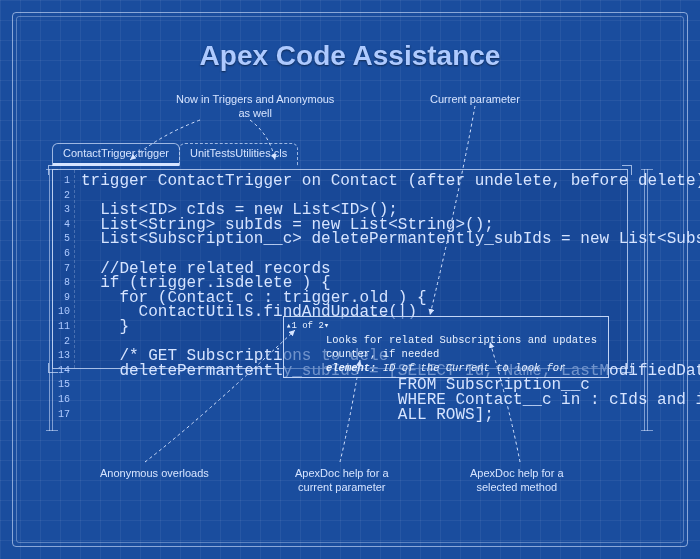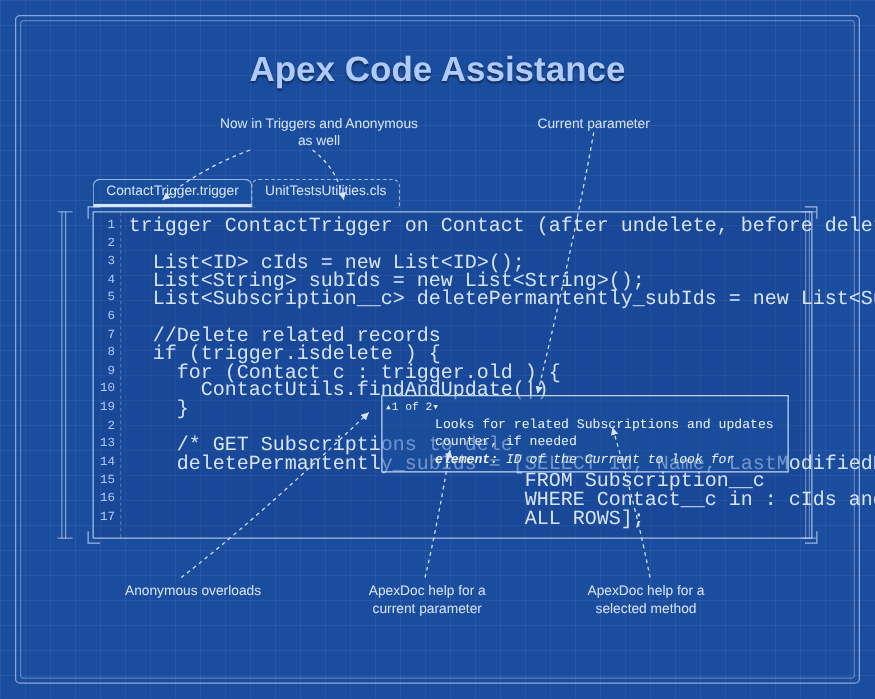--- a/index.html
+++ b/index.html
@@ -44,22 +44,22 @@
   .annot-top2 { top: 92px; left: 430px; }
   .annot-bot1 { top: 466px; left: 100px; }
   .annot-bot2 { top: 466px; left: 295px; text-align: center; }
   .annot-bot3 { top: 466px; left: 470px; text-align: center; }
   svg.arrows {
     position: absolute; inset: 0; width: 700px; height: 559px;
     pointer-events: none;
   }
   .editor-wrap {
     position: absolute;
-    top: 169px; left: 74px;
-    width: 576px; height: 262px;
+    top: 169px; left: 52px;
+    width: 576px; height: 200px;
   }
   .tabs {
     position: absolute; top: -26px; left: 0;
     display: flex; gap: 0;
   }
   .tab {
     border: 1px dashed rgba(214,228,255,0.7);
     border-bottom: none;
     border-top-left-radius: 6px;
     border-top-right-radius: 6px;
@@ -186,21 +186,21 @@
         <div>1</div>
         <div>2</div>
         <div>3</div>
         <div>4</div>
         <div>5</div>
         <div>6</div>
         <div>7</div>
         <div>8</div>
         <div>9</div>
         <div>10</div>
-        <div>19</div>
+        <div>11</div>
         <div>2</div>
         <div>13</div>
         <div>14</div>
         <div>15</div>
         <div>16</div>
         <div>17</div>
       </div>
     <div class="code" id="code">trigger ContactTrigger on Contact (after undelete, before delete) {
 
   List&lt;ID&gt; cIds = new List&lt;ID&gt;();

